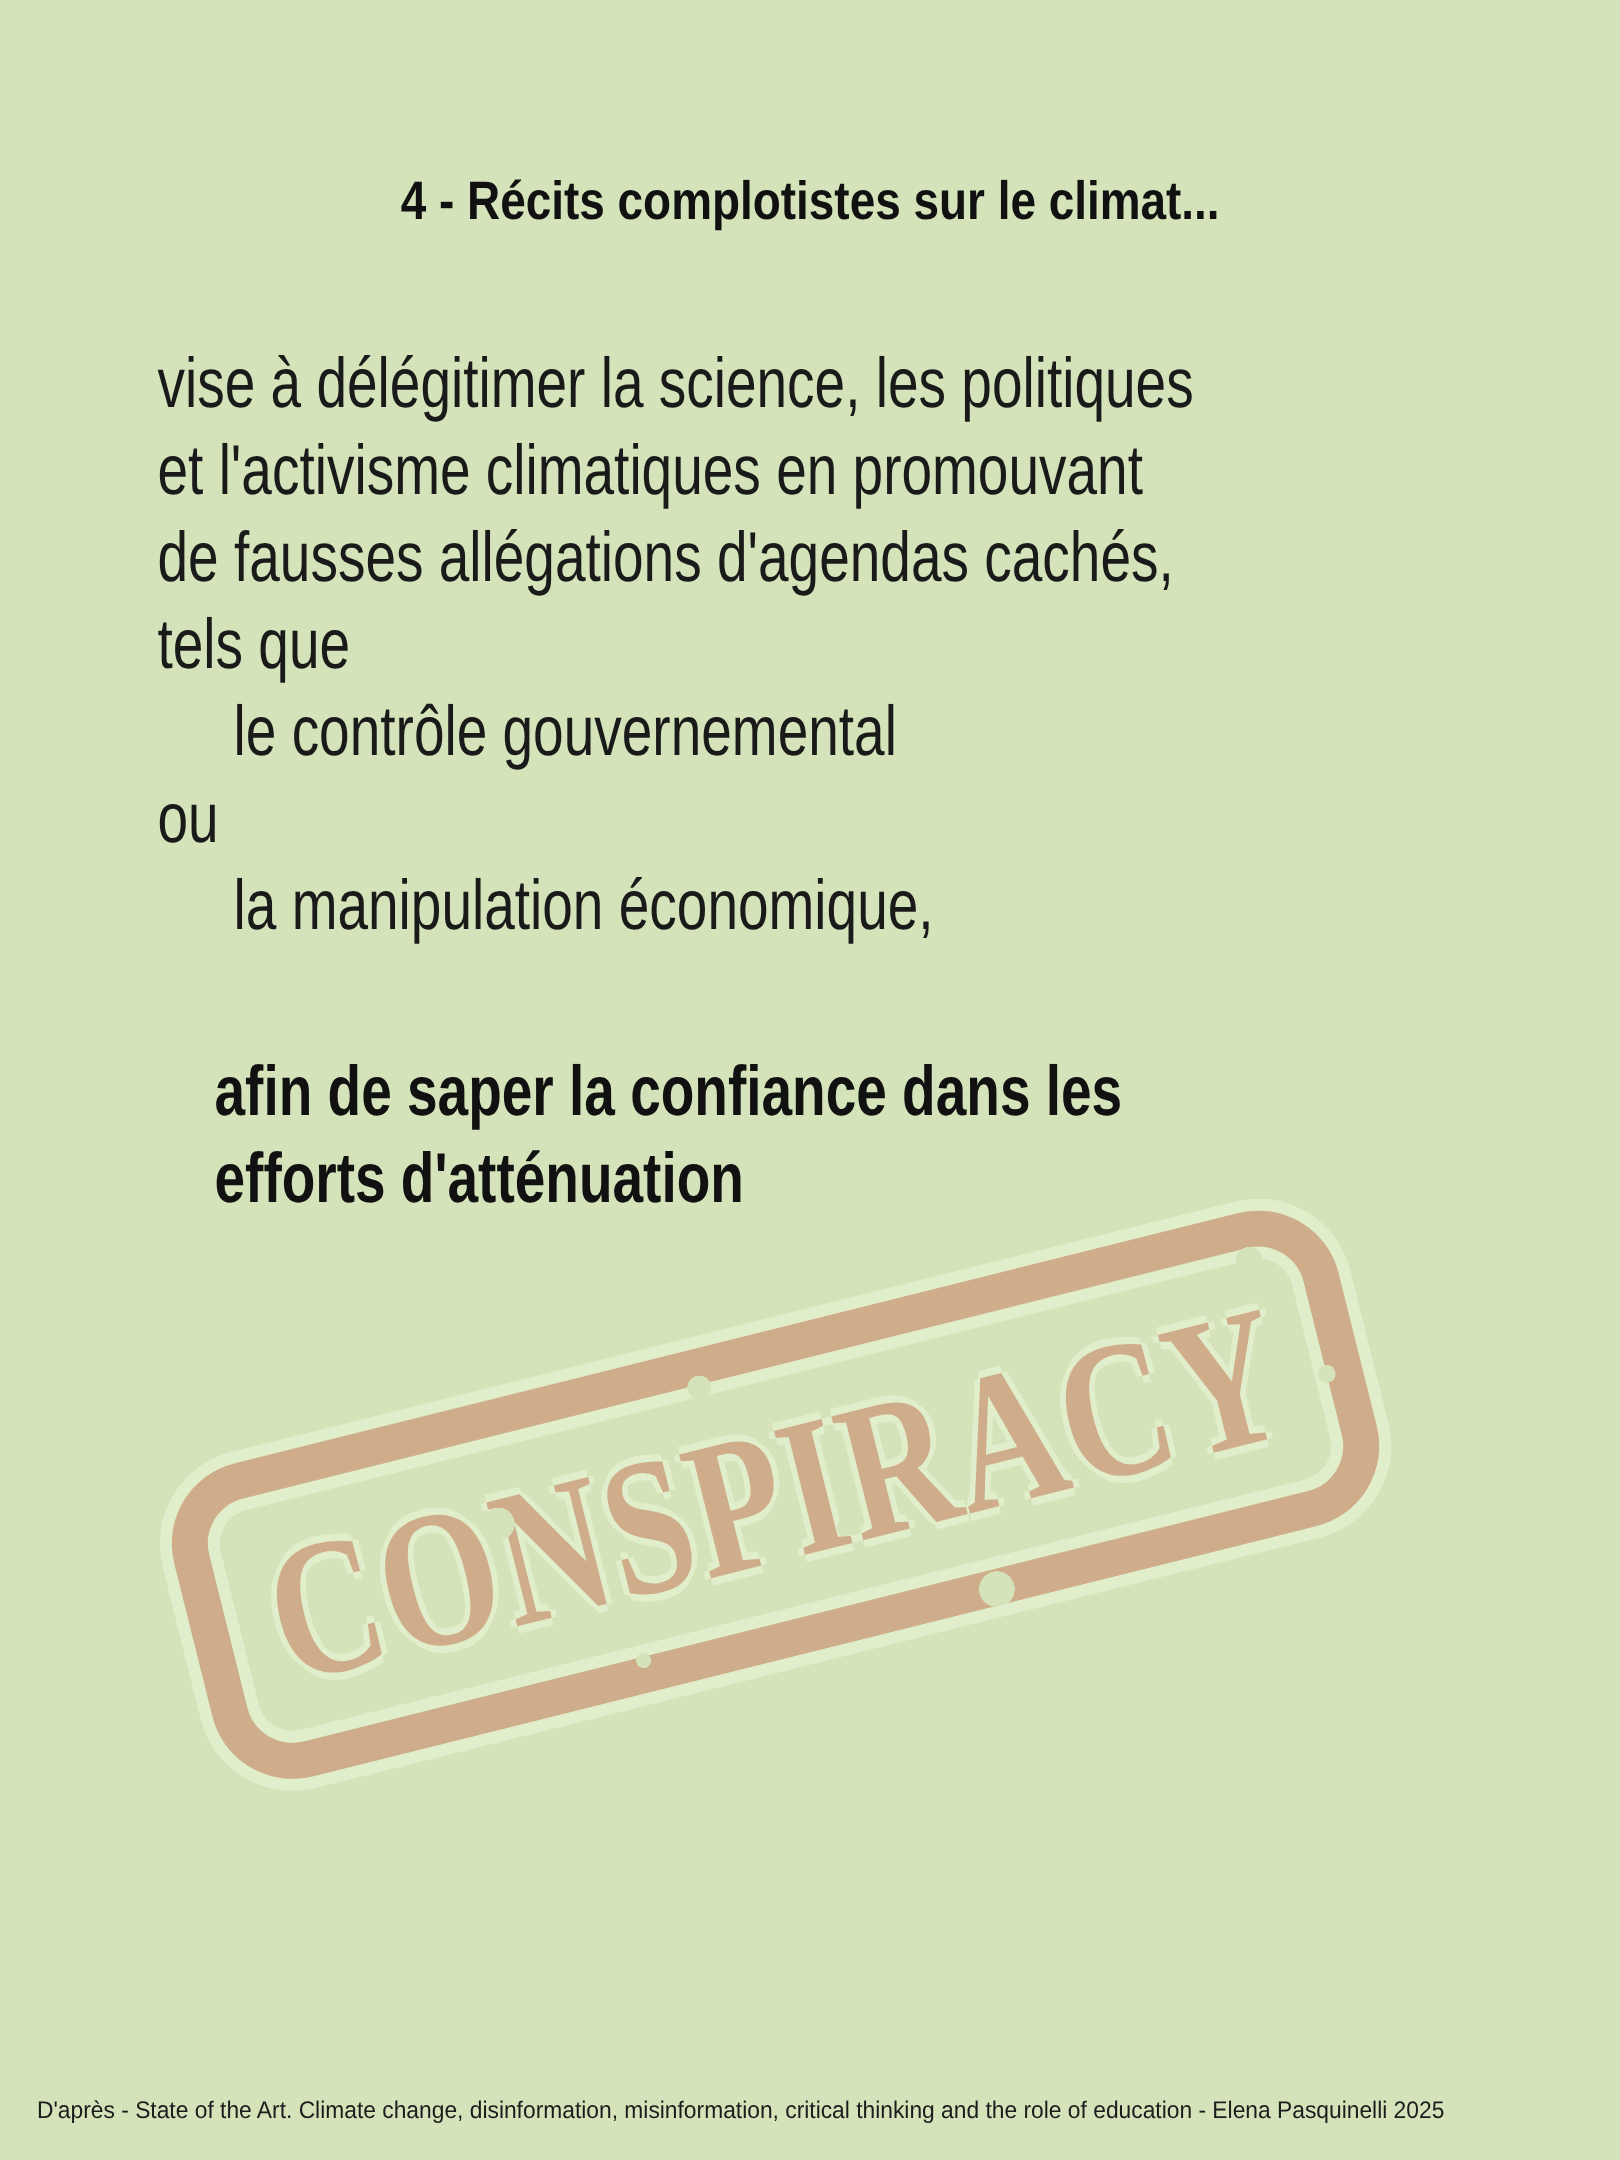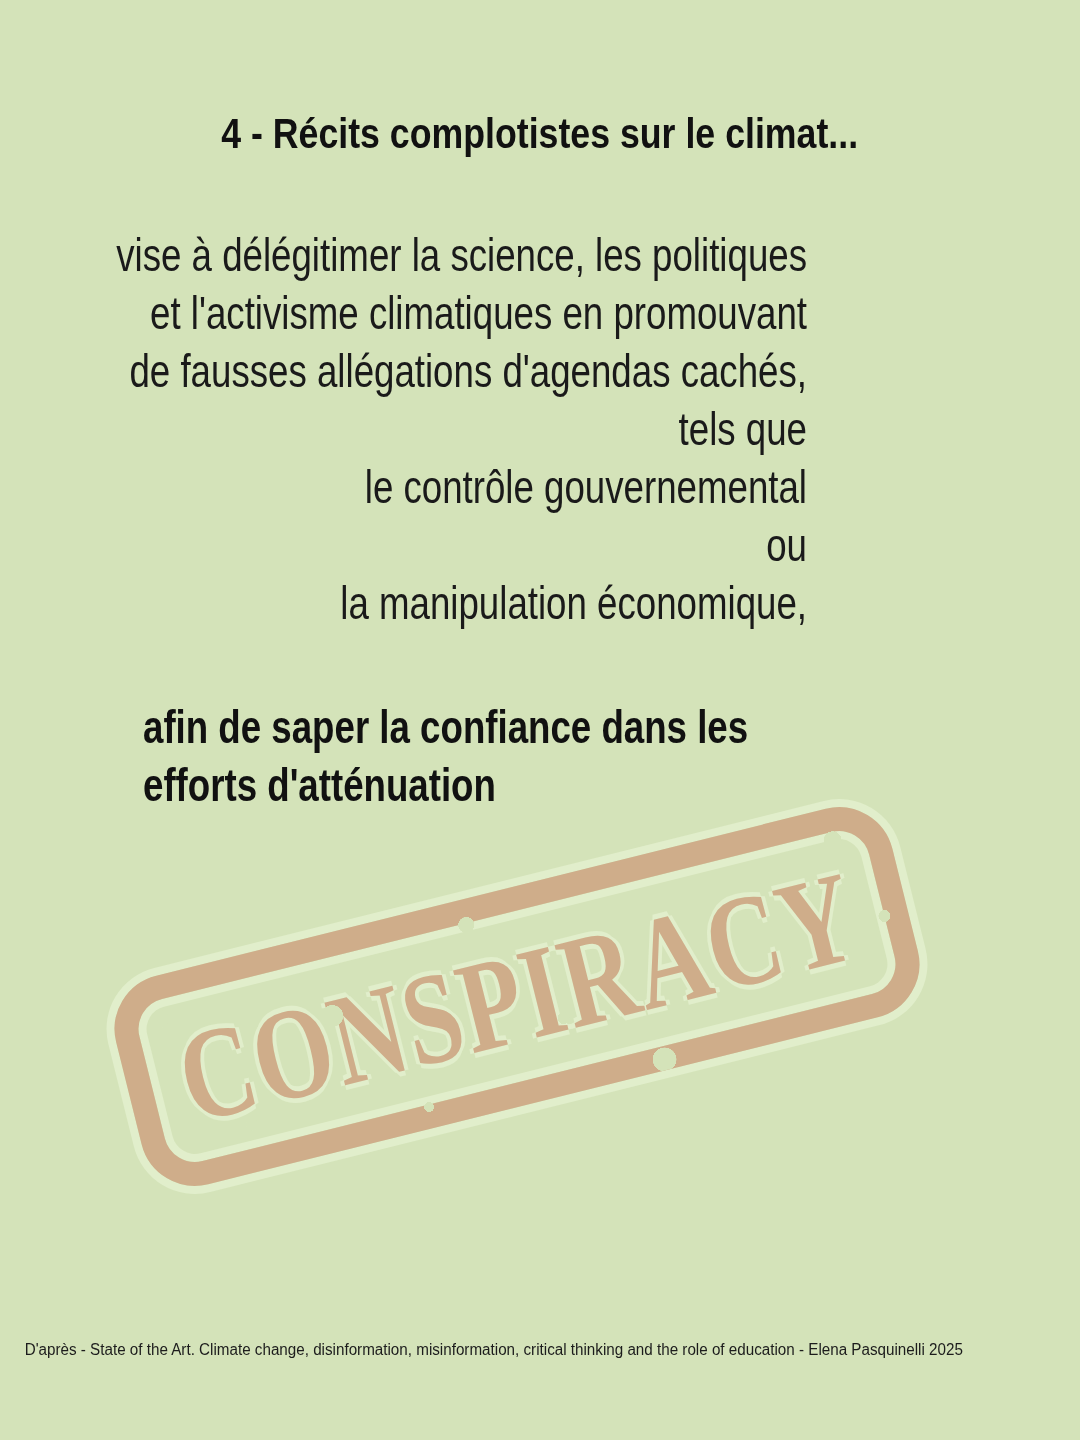--- a/index.html
+++ b/index.html
@@ -17,39 +17,38 @@
     background: #d4e3b9;
   }
 
   
   .title {
     position: absolute;
     top: 104px;
     left: 0;
     width: 1080px;
     text-align: center;
-    font-size: 42px;
+    font-size: 36px;
     font-weight: 700;
     line-height: 60px;
     color: #111111;
     white-space: nowrap;
   }
   .title .cond {
     display: inline-block;
     transform: scaleX(0.85);
     transform-origin: center;
   }
 
   
   .bodyblock {
     position: absolute;
     left: 105px;
     top: 226px;
     width: 900px;
-    text-align: right;
   }
   .line {
     display: block;
     font-size: 47px;
     font-weight: 400;
     line-height: 58px;
     white-space: nowrap;
     transform: scaleX(0.78);
     transform-origin: left center;
     color: #1a1a1a;
@@ -113,21 +112,21 @@
       radial-gradient(circle 5px at 84% 70%, #d4e3b9 98%, transparent 100%),
       radial-gradient(circle 9px at 93% 15%, #d4e3b9 98%, transparent 100%),
       radial-gradient(circle 6px at 97% 55%, #d4e3b9 98%, transparent 100%);
     pointer-events: none;
   }
 
   
   .footer {
     position: absolute;
     left: 0;
-    top: 1338px;
+    top: 1396px;
     width: 972px;
     text-align: right;
     font-size: 16px;
     line-height: 24px;
     color: #1c1c1c;
     white-space: nowrap;
   }
   .footer .cond-sm {
     display: inline-block;
     transform: scaleX(0.95);

